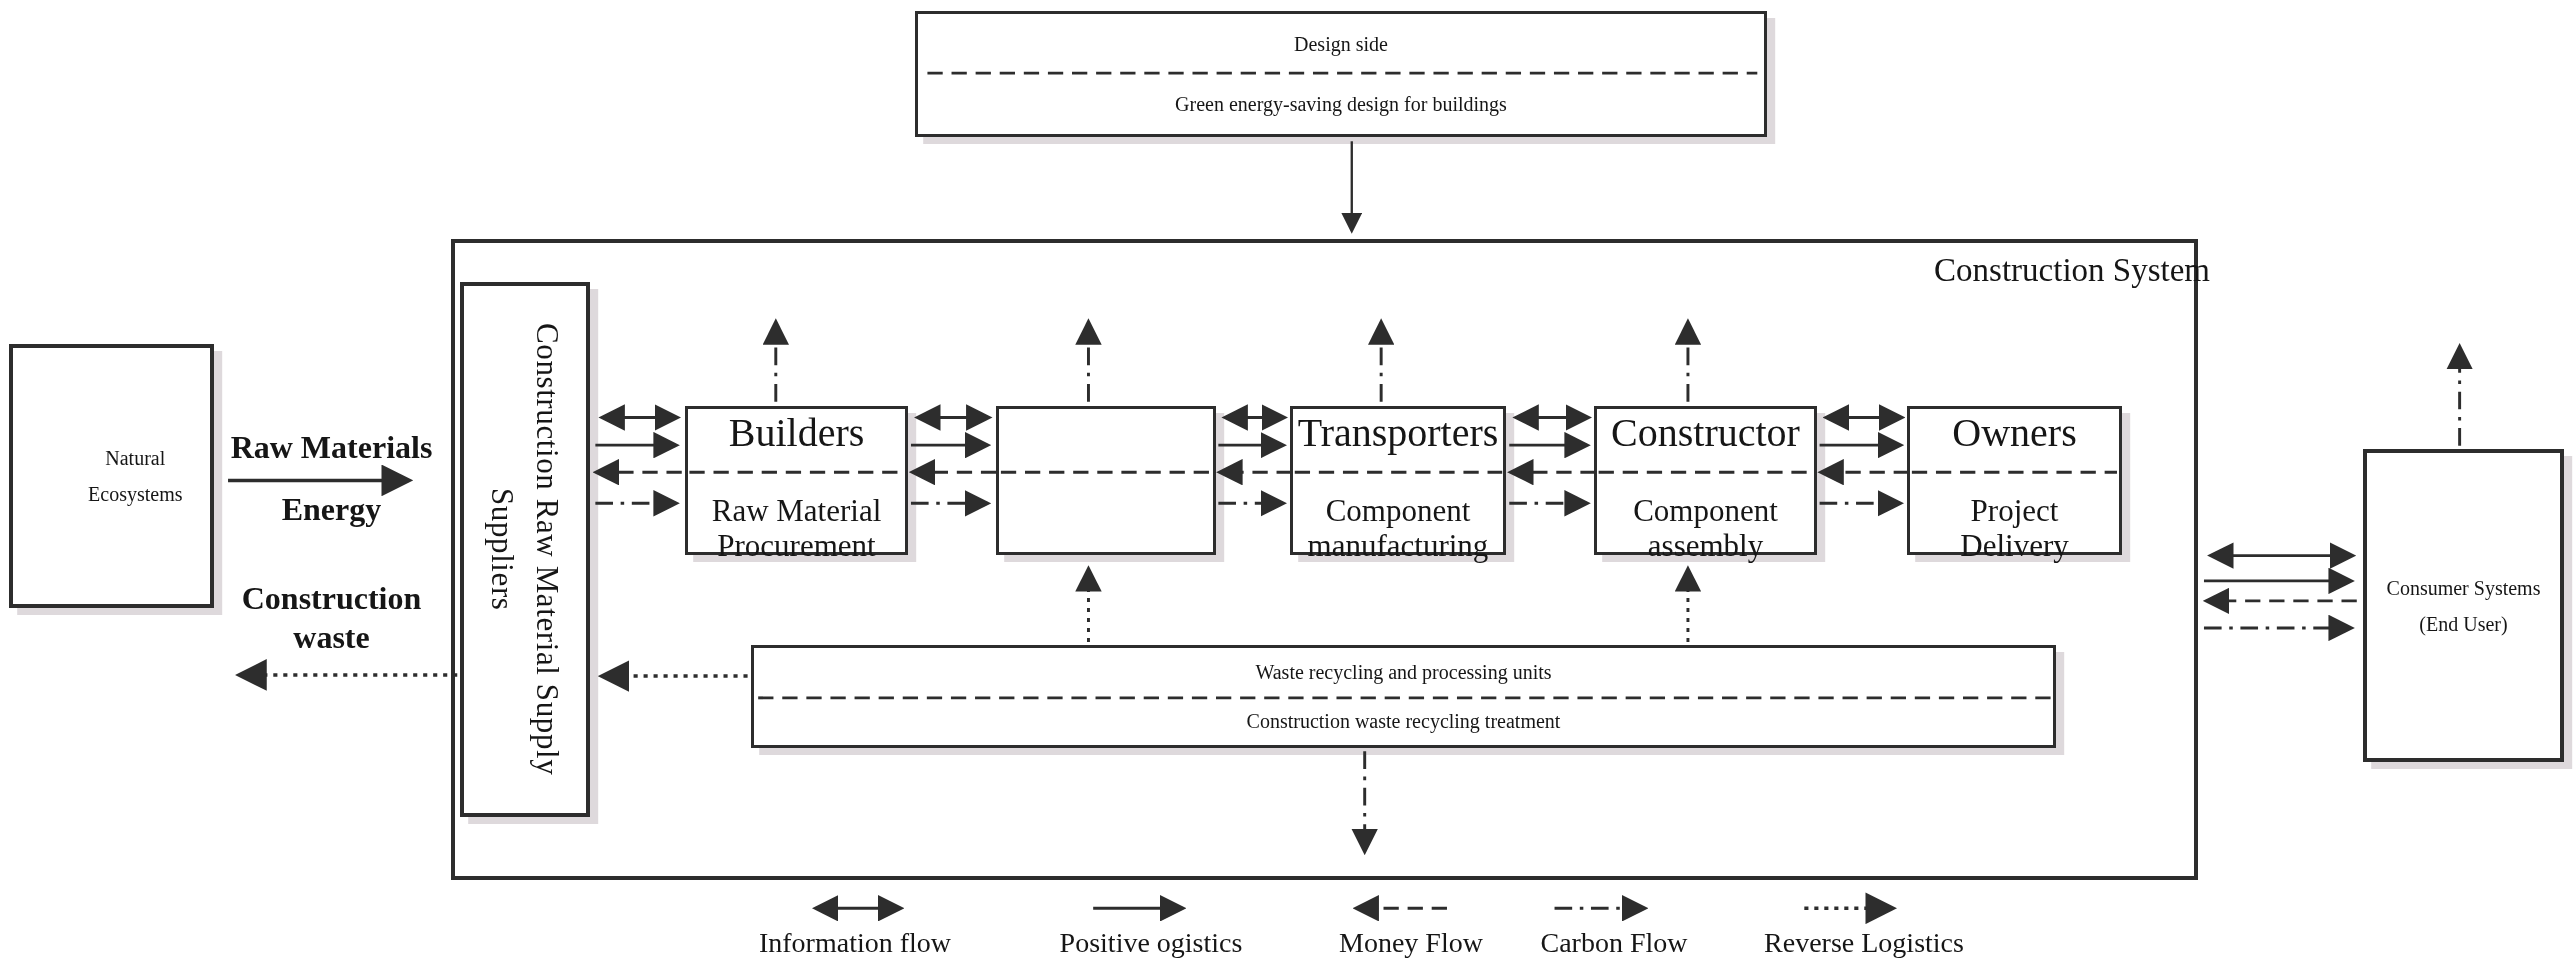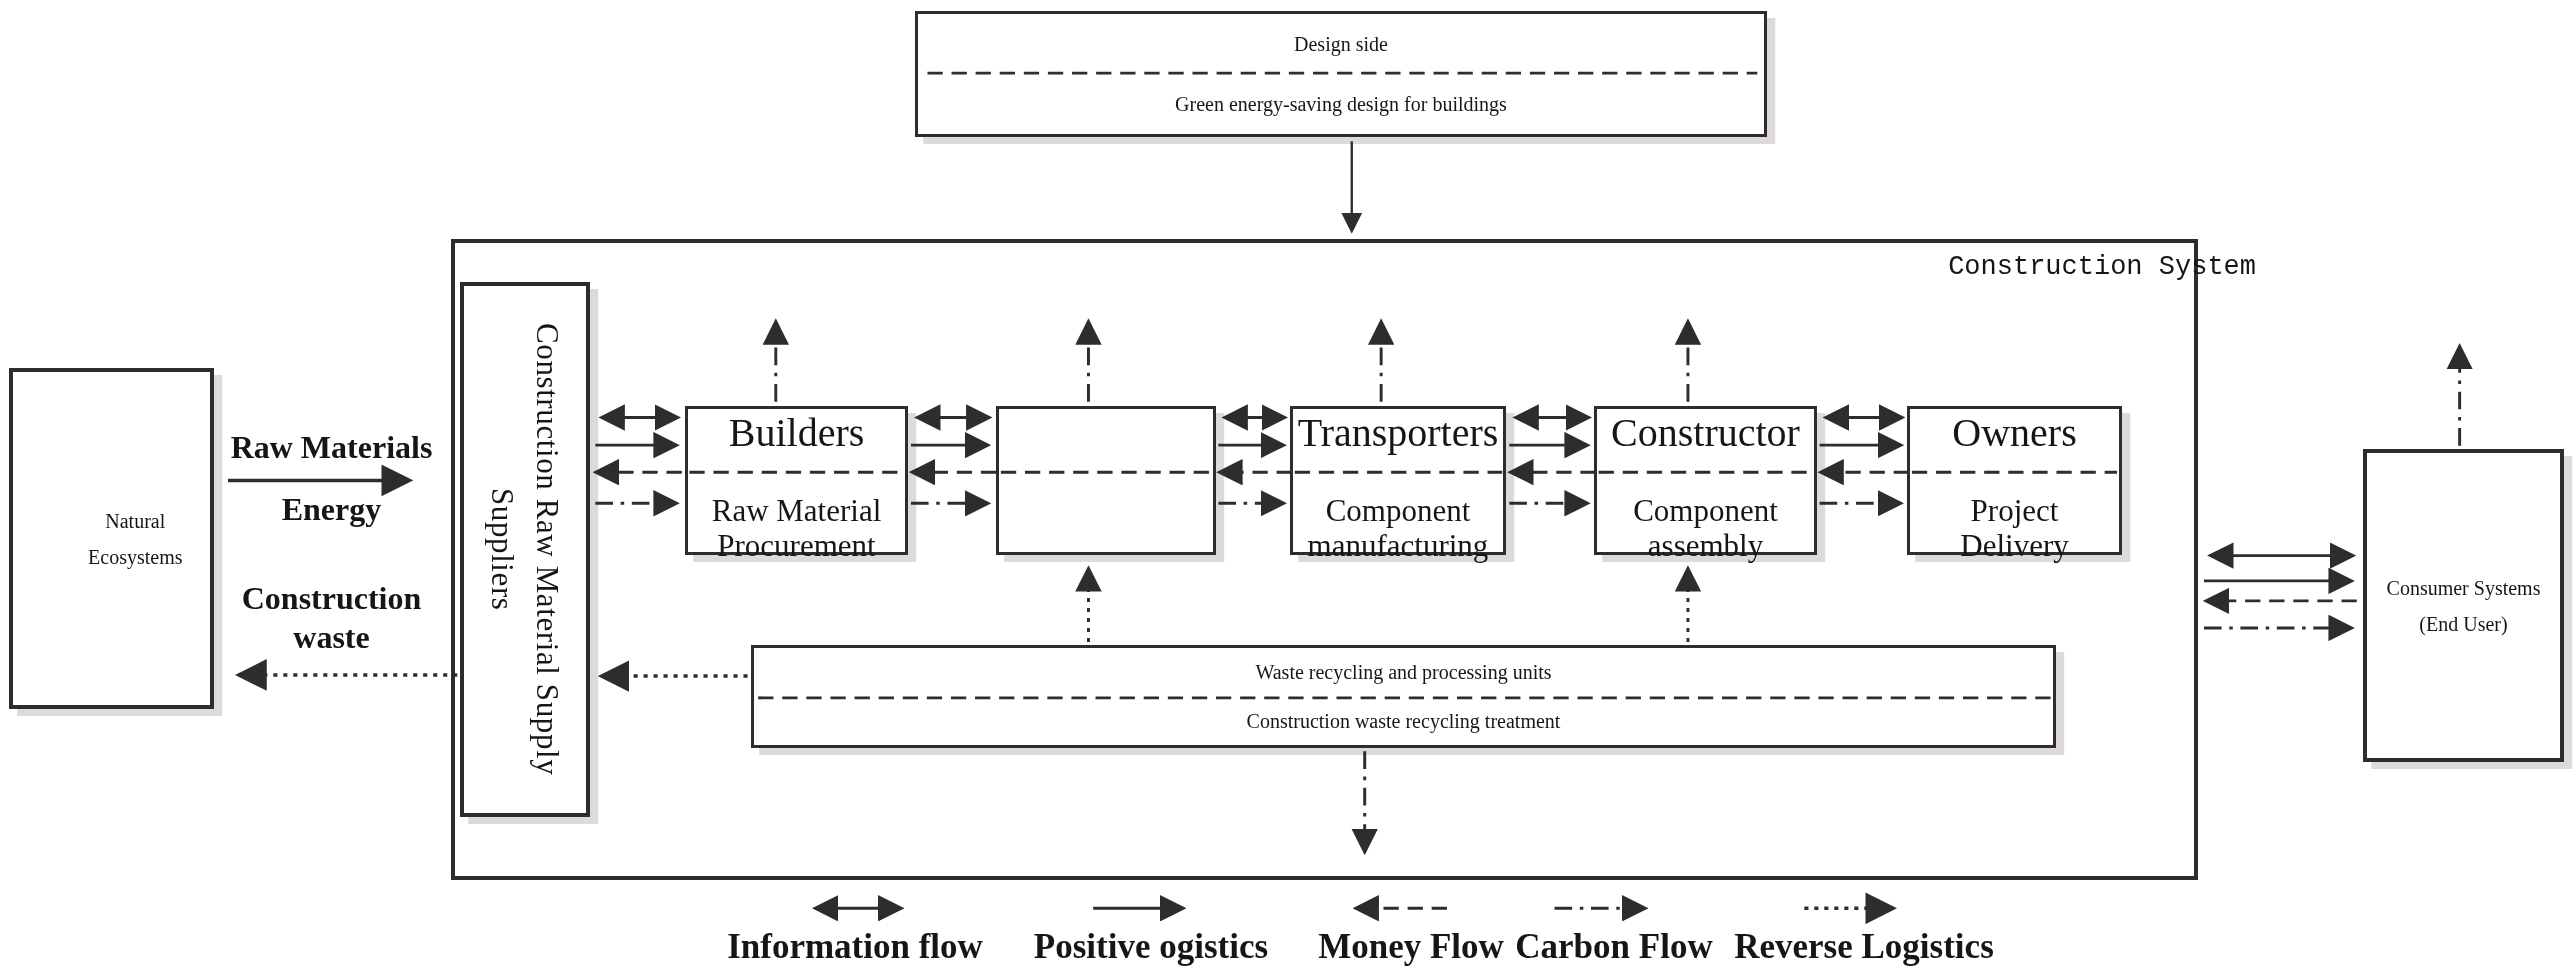--- a/index.html
+++ b/index.html
@@ -22,25 +22,25 @@
   .vtext{
     writing-mode:vertical-rl;font-size:31px;line-height:45px;height:500px;
     text-align:center;letter-spacing:0.6px;
   }
   .blab{
     position:absolute;font-weight:bold;font-size:32px;line-height:39px;
     text-align:center;z-index:3;
   }
   .legend-label{
     position:absolute;top:927px;transform:translateX(-50%);
-    font-weight:bold;font-size:35px;white-space:nowrap;z-index:3;
+    font-weight:normal;font-size:28px;white-space:nowrap;z-index:3;
   }
   .syslabel{
-    position:absolute;left:1918px;top:252px;width:338px;text-align:right;
-    font-size:27px;z-index:3;font-family:Liberation Mono, monospace;
+    position:absolute;left:1872px;top:252px;width:338px;text-align:right;
+    font-size:33px;z-index:3;
   }
   #arrows{position:absolute;left:0;top:0;z-index:2;pointer-events:none;}
   #arrows line{stroke:#2d2d2d;fill:none;}
   .w4{stroke-width:4px;}
   .w5{stroke-width:5px;}
   .w6{stroke-width:6px;}
   .dash{stroke-dasharray:26 15;}
   .dashdot{stroke-dasharray:30 13 6 13;}
   .dot{stroke-dasharray:7 10;}
 </style>
@@ -53,21 +53,21 @@
 
   <div class="box" style="left:915px;top:11px;width:852px;height:126px;">
     <div class="center txt" style="position:absolute;left:0;top:0;right:0;height:59px;">
       <span class="bt">Design side</span>
     </div>
     <div class="center txt" style="position:absolute;left:0;top:60px;right:0;bottom:0;">
       <span class="bt">Green energy-saving design for buildings</span>
     </div>
   </div>
 
-  <div class="box b7 center" style="left:8.8px;top:368px;width:205px;height:341px;padding-left:48px;">
+  <div class="box b7 center" style="left:8.8px;top:344px;width:205px;height:264px;padding-left:48px;">
     <span class="bt txt" style="width:176px;">Natural Ecosystems</span>
   </div>
 
   <div class="box b7 center" style="left:460px;top:282px;width:130px;height:535px;">
     <span class="vtext txt">Construction Raw Material Supply Suppliers</span>
   </div>
 
   <div class="box pbox" style="left:685px;top:406px;width:223px;height:149px;">
     <div class="actor txt">Builders</div>
     <div class="activity txt">Raw Material Procurement</div>

